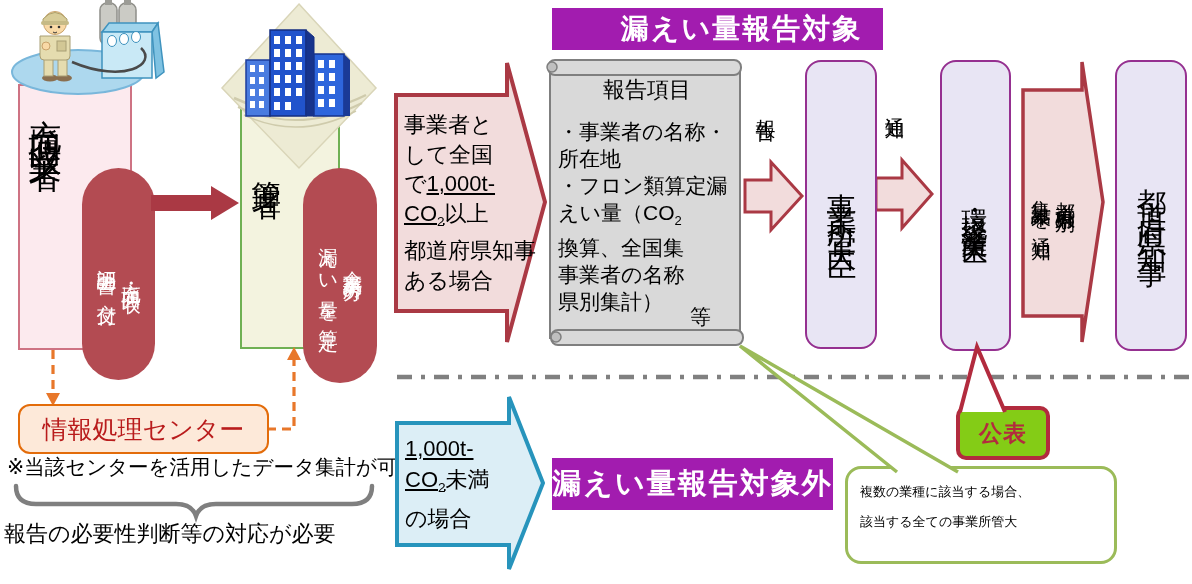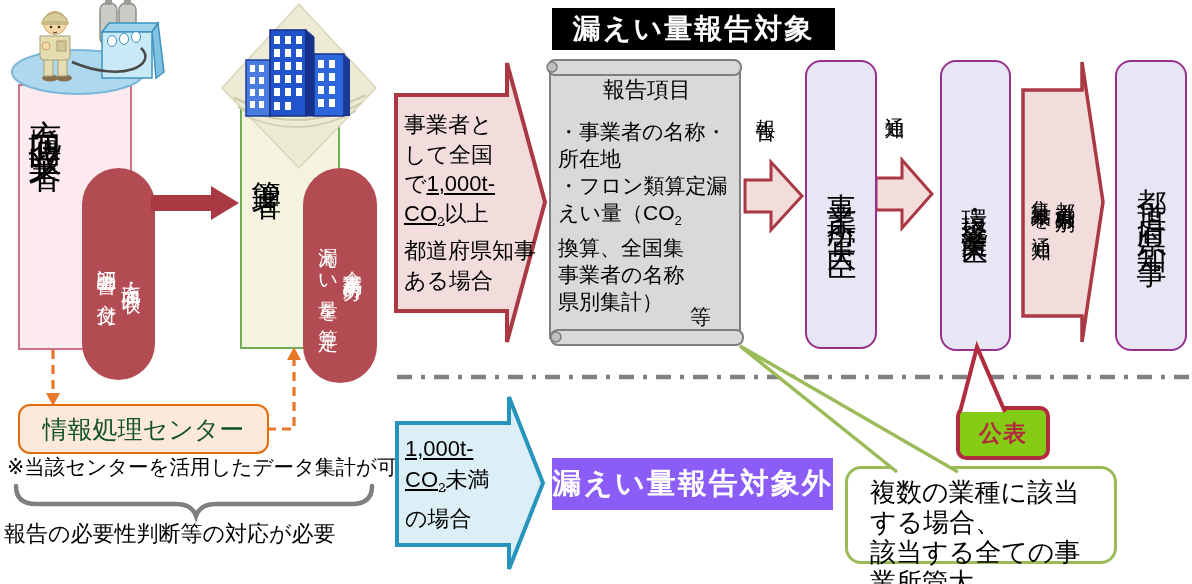--- a/index.html
+++ b/index.html
@@ -21,49 +21,49 @@
   .gov-style{background:#E8E5F4;border:2.5px solid #953090;border-radius:16px;
              display:flex;align-items:center;justify-content:center;}
   .m1-box{left:805px;top:60px;width:68px;height:285px;}
   .m1-box .vt{font-size:30px;letter-spacing:12px;}
   .m2-box{left:940px;top:60px;width:67px;height:287px;}
   .m2-box .vt{font-size:26px;letter-spacing:4px;}
   .gov-box{left:1115px;top:60px;width:68px;height:287px;}
   .gov-box .vt{font-size:30px;letter-spacing:14px;}
   
   .banner{display:flex;align-items:center;justify-content:center;color:#fff;font-weight:700;letter-spacing:2px;}
-  .banner-upper{left:552px;top:8px;width:283px;height:42px;background:#000000;font-size:28px;}
-  .banner-lower{left:552px;top:458px;width:281px;height:52px;background:#8b5cf6;font-size:29px;}
+  .banner-upper{left:552px;top:8px;width:283px;height:42px;background:#a21caf;font-size:28px;padding-left:48px;}
+  .banner-lower{left:552px;top:458px;width:281px;height:52px;background:#a21caf;font-size:29px;}
   
   .cond-text{font-size:22px;line-height:29.5px;}
   .cond-upper{left:404px;top:110px;}
   .cond-lower{left:405px;top:433px;line-height:31px;}
   .u{text-decoration:underline;text-decoration-thickness:1.5px;text-underline-offset:2px;}
   sub{font-size:0.62em;}
   
   .scroll-text{left:558px;top:76px;width:178px;font-size:21px;line-height:27px;}
   .scroll-title{font-size:22px;text-align:center;margin-bottom:15px;}
   .etc-label{left:690px;top:303px;font-size:21px;}
   
   .flow-label{font-size:20px;letter-spacing:2px;line-height:1.15;}
   .report-label{left:754px;top:103px;}
   .notify-label{left:883px;top:101px;}
   .notify-arrow-text{left:1025px;top:99px;width:56px;height:214px;display:flex;flex-direction:row-reverse;
                      align-items:center;justify-content:center;gap:1px;}
   .notify-arrow-text .vt{font-size:20px;letter-spacing:3px;line-height:1.15;}
   
   .info-box{left:18px;top:404px;width:247px;height:46px;background:#FDE9D9;border:2.5px solid #E36C0A;
-            border-radius:12px;display:flex;align-items:center;justify-content:center;font-size:25px;color:#14532d;}
+            border-radius:12px;display:flex;align-items:center;justify-content:center;font-size:25px;color:#b91c1c;}
   .center-note{left:7px;top:453px;font-size:20.5px;}
   .req-note{left:4px;top:519px;font-size:22px;line-height:29px;}
   
   .pub-bubble{left:956px;top:406px;width:86px;height:46px;background:#84cc16;border:4px solid #B22B3E;border-radius:10px;
               display:flex;align-items:center;justify-content:center;color:#B22B3E;font-weight:700;font-size:23px;letter-spacing:1px;}
   .green-bubble{left:845px;top:466px;width:272px;height:98px;background:#fff;border:3.5px solid #9BBB59;border-radius:16px;
-                padding:8px 22px;box-sizing:border-box;font-size:26px;line-height:30px;}
+                padding:8px 12px;box-sizing:border-box;font-size:13px;line-height:30px;}
 </style>
 </head>
 <body>
 
 <div class="stage">
 
   <div class="abs collector-box"></div>
   <div class="abs vt collector-label">充塡回収業者</div>
 
   <svg class="layer" width="1192" height="584" viewBox="0 0 1192 584">

